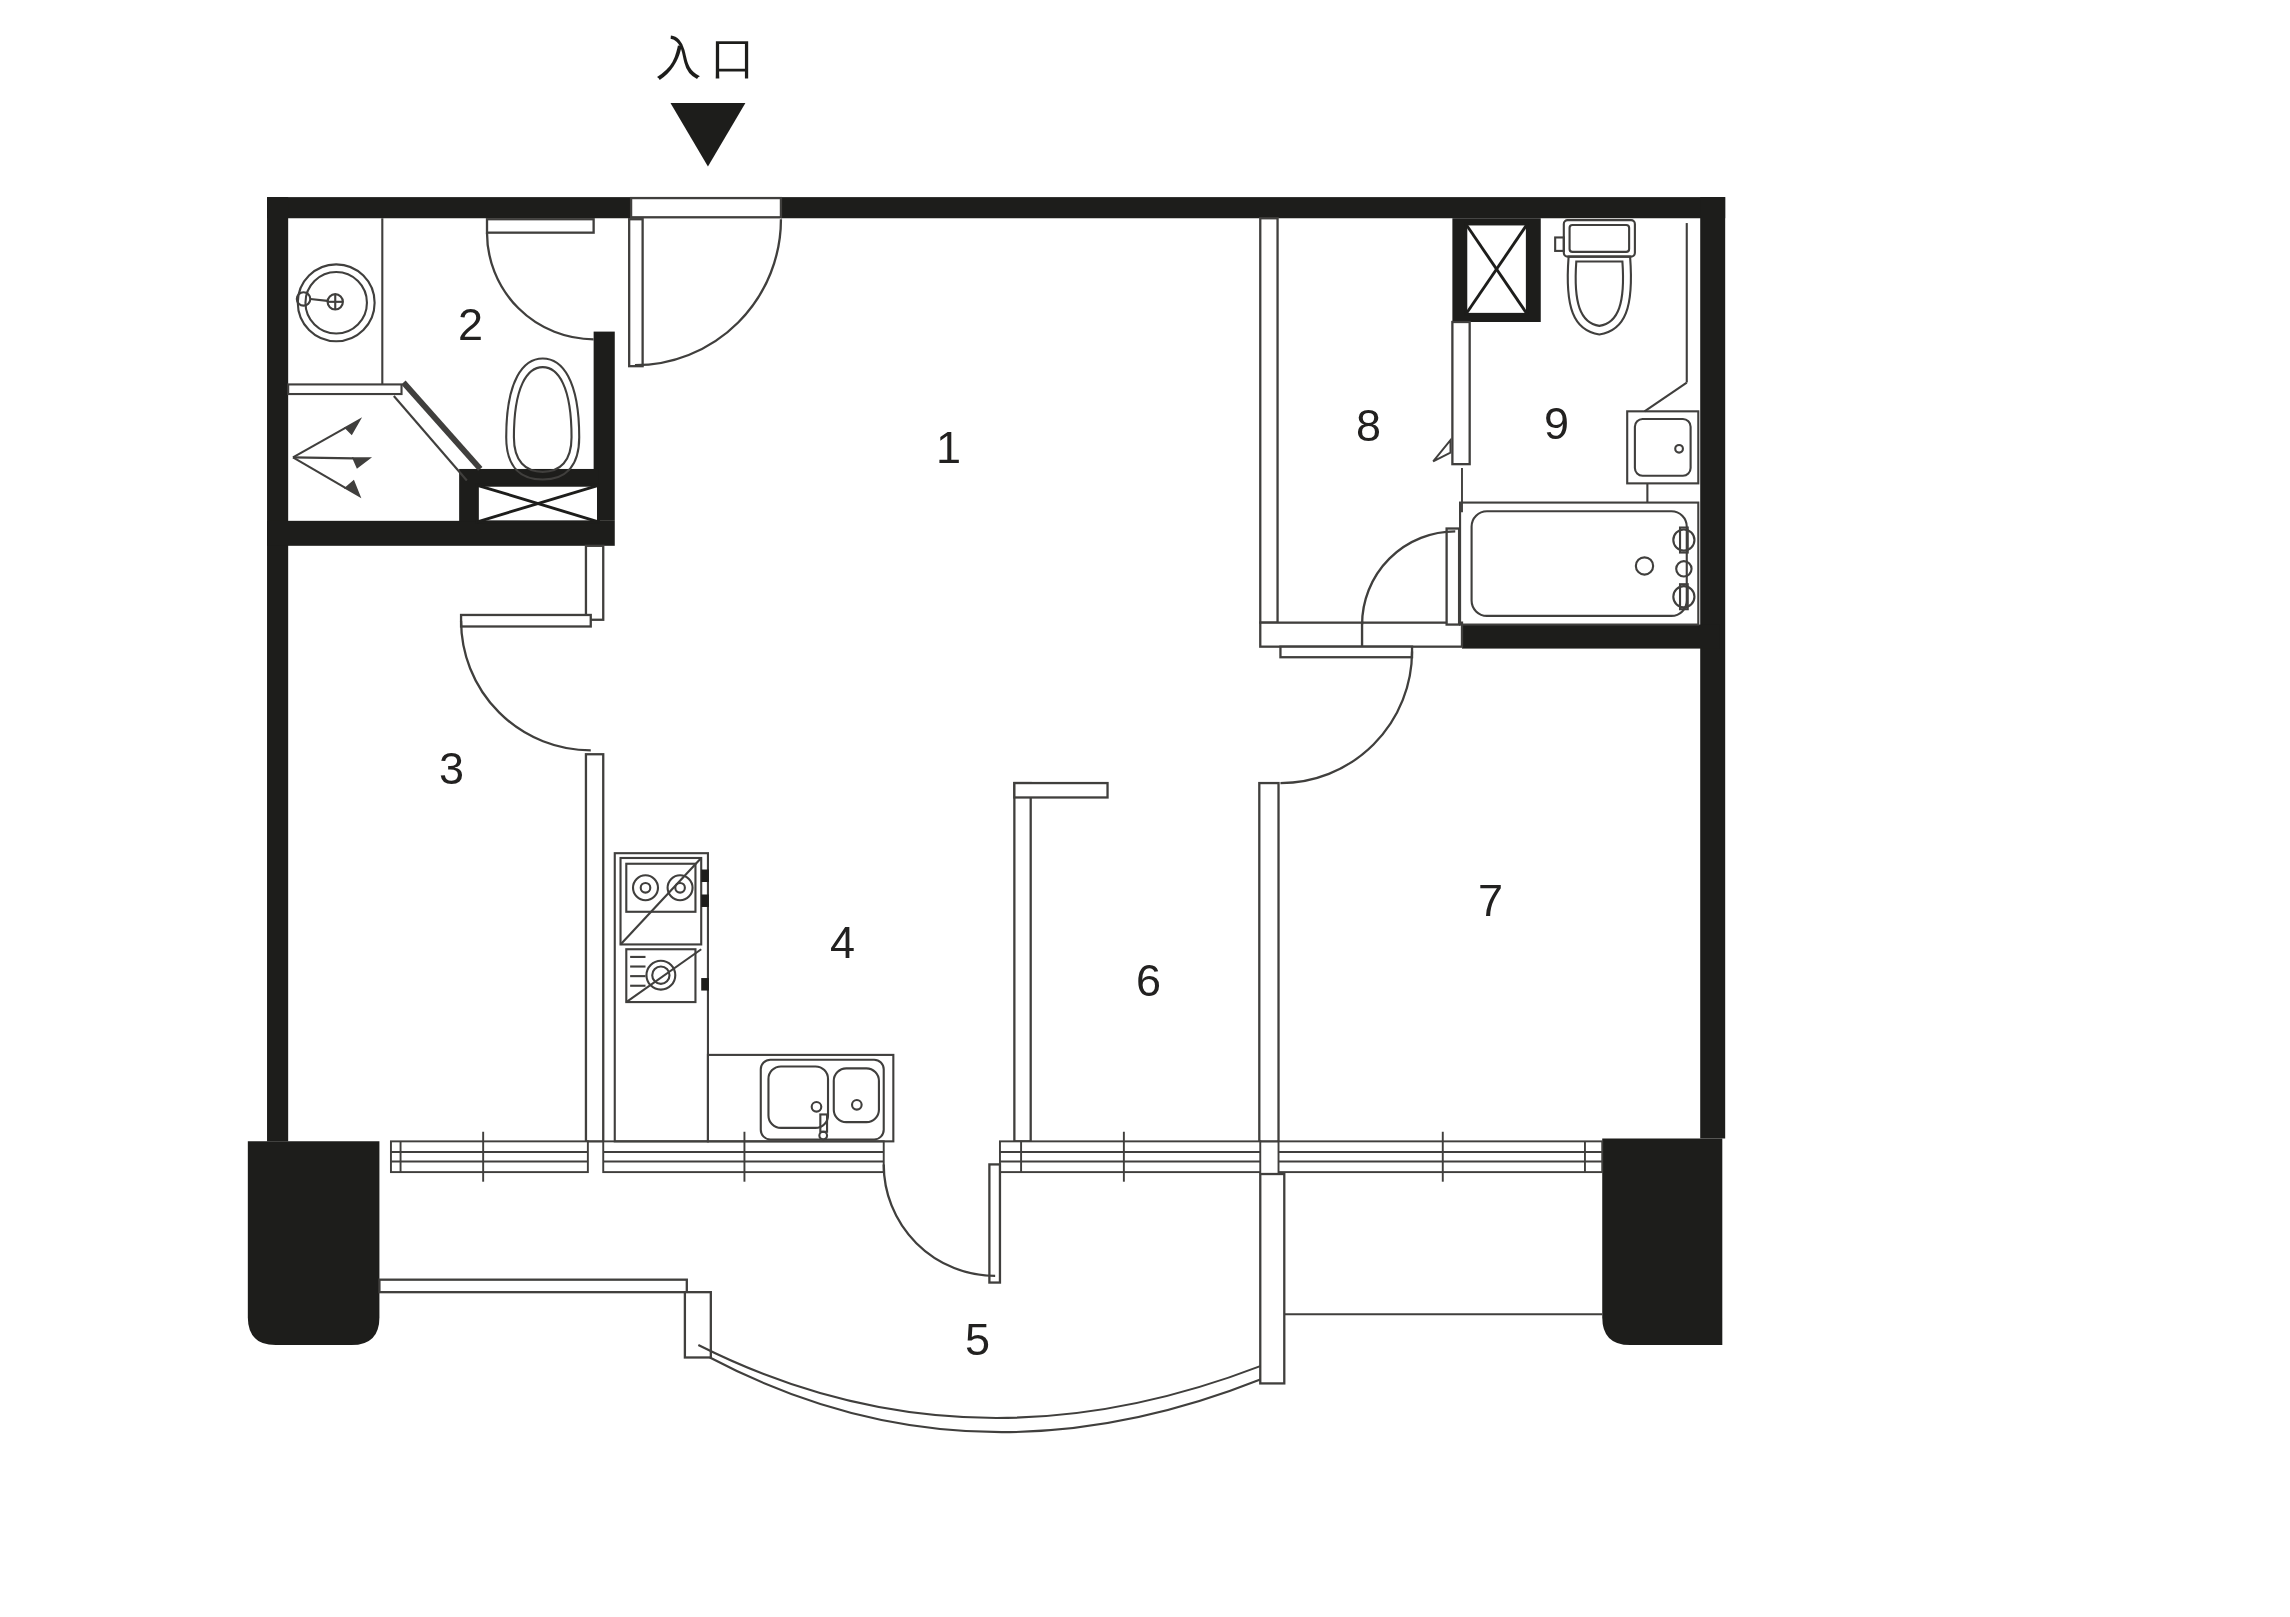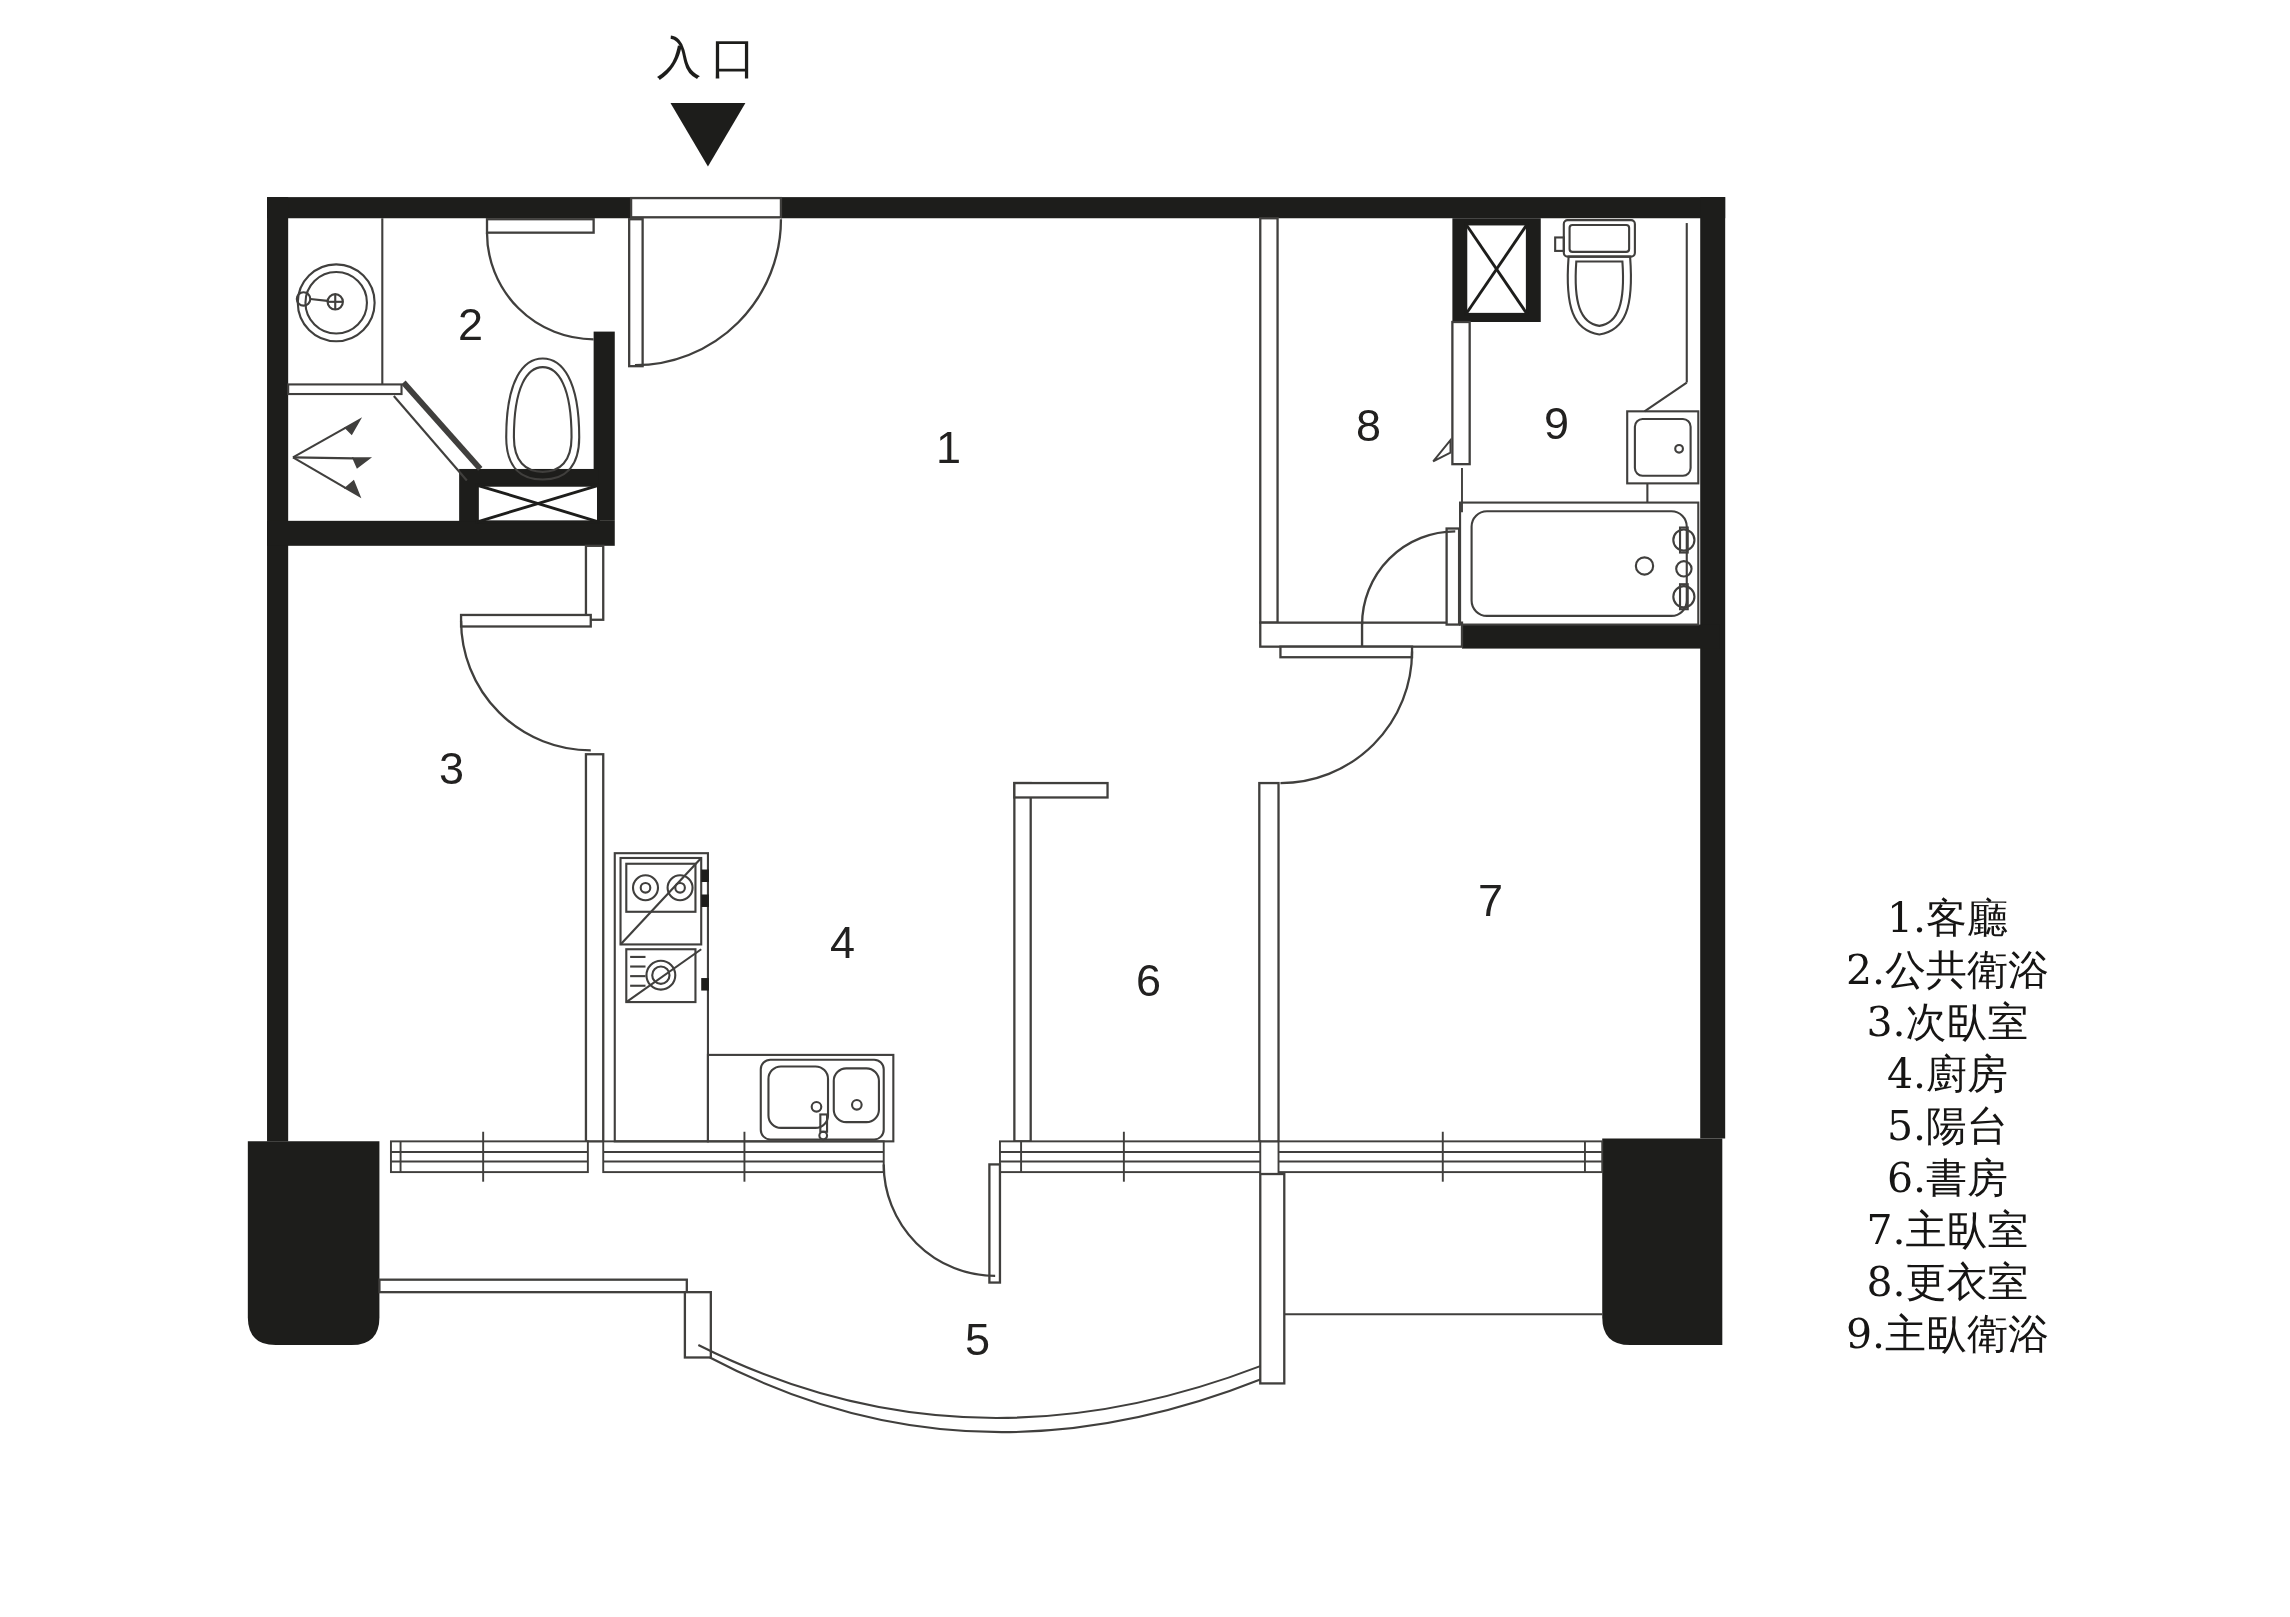--- a/index.html
+++ b/index.html
@@ -1,17 +1,17 @@
 <!DOCTYPE html>
 <html style="--wall: #1d1d1b; --line: #403f3d; --bg: #ffffff;"><head>
 <meta charset="utf-8">
 <style>
   html,body{margin:0;padding:0;background:#ffffff;}
   #canvas{position:relative;width:2290px;height:1618px;background:var(--bg,#fff);overflow:hidden;
-          font-family:"Liberation Sans", sans-serif;text-align:center;}
+          font-family:"Liberation Sans", sans-serif;}
   #plan-svg{position:absolute;left:0;top:0;width:2290px;height:1618px;}
   .room-num{position:absolute;transform:translate(-50%,-50%);font-size:45px;color:#222120;
             font-family:"Liberation Sans", sans-serif;letter-spacing:1px;}
   .entry-label{position:absolute;transform:translate(-50%,-50%);font-size:45px;color:#1d1d1b;
                font-family:"DejaVu Serif","Liberation Serif",serif;letter-spacing:9.6px;font-weight:500;}
   .legend{position:absolute;left:1846px;top:892px;font-size:41px;color:#161514;
           font-family:"DejaVu Serif","Liberation Serif",serif;line-height:52px;white-space:nowrap;}
   .legend-item{display:block;}
   .plan-title{position:absolute;left:1009px;top:1549px;transform:translate(-50%,-50%);
               font-size:60px;color:#161514;letter-spacing:8.6px;white-space:nowrap;
@@ -225,26 +225,15 @@
   <div class="room-num" style="left:949px;top:448px;">1</div>
   <div class="room-num" style="left:471px;top:325px;">2</div>
   <div class="room-num" style="left:452px;top:769px;">3</div>
   <div class="room-num" style="left:843px;top:943px;">4</div>
   <div class="room-num" style="left:978px;top:1340px;">5</div>
   <div class="room-num" style="left:1149px;top:981px;">6</div>
   <div class="room-num" style="left:1491px;top:901px;">7</div>
   <div class="room-num" style="left:1369px;top:426px;">8</div>
   <div class="room-num" style="left:1557px;top:424px;">9</div>
 
-  <div class="legend">
-    <span class="legend-item">1.客廳</span>
-    <span class="legend-item">2.公共衛浴</span>
-    <span class="legend-item">3.次臥室</span>
-    <span class="legend-item">4.廚房</span>
-    <span class="legend-item">5.陽台</span>
-    <span class="legend-item">6.書房</span>
-    <span class="legend-item">7.主臥室</span>
-    <span class="legend-item">8.更衣室</span>
-    <span class="legend-item">9.主臥衛浴</span>
-  </div>
 
 </div>
 
 
 </body></html>

